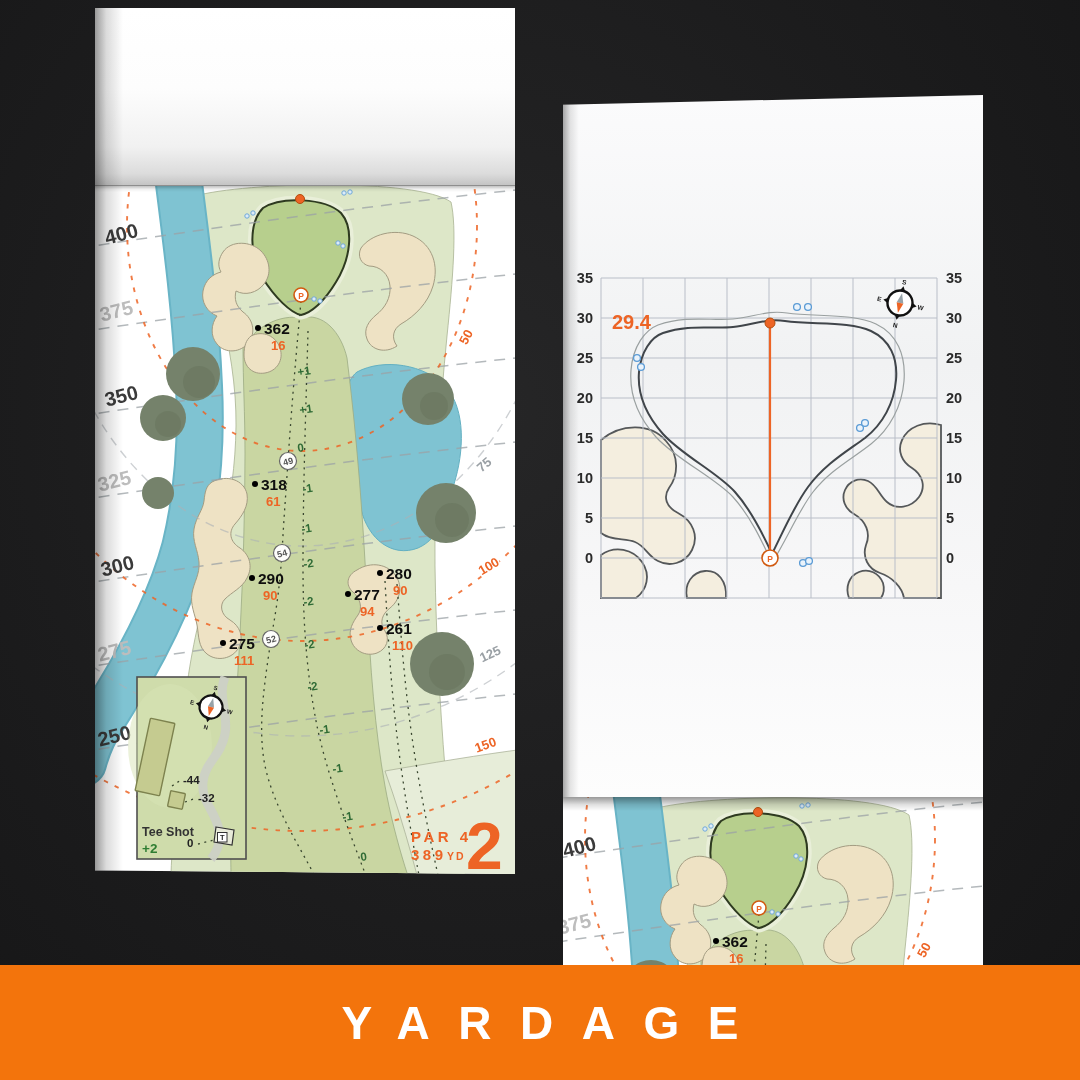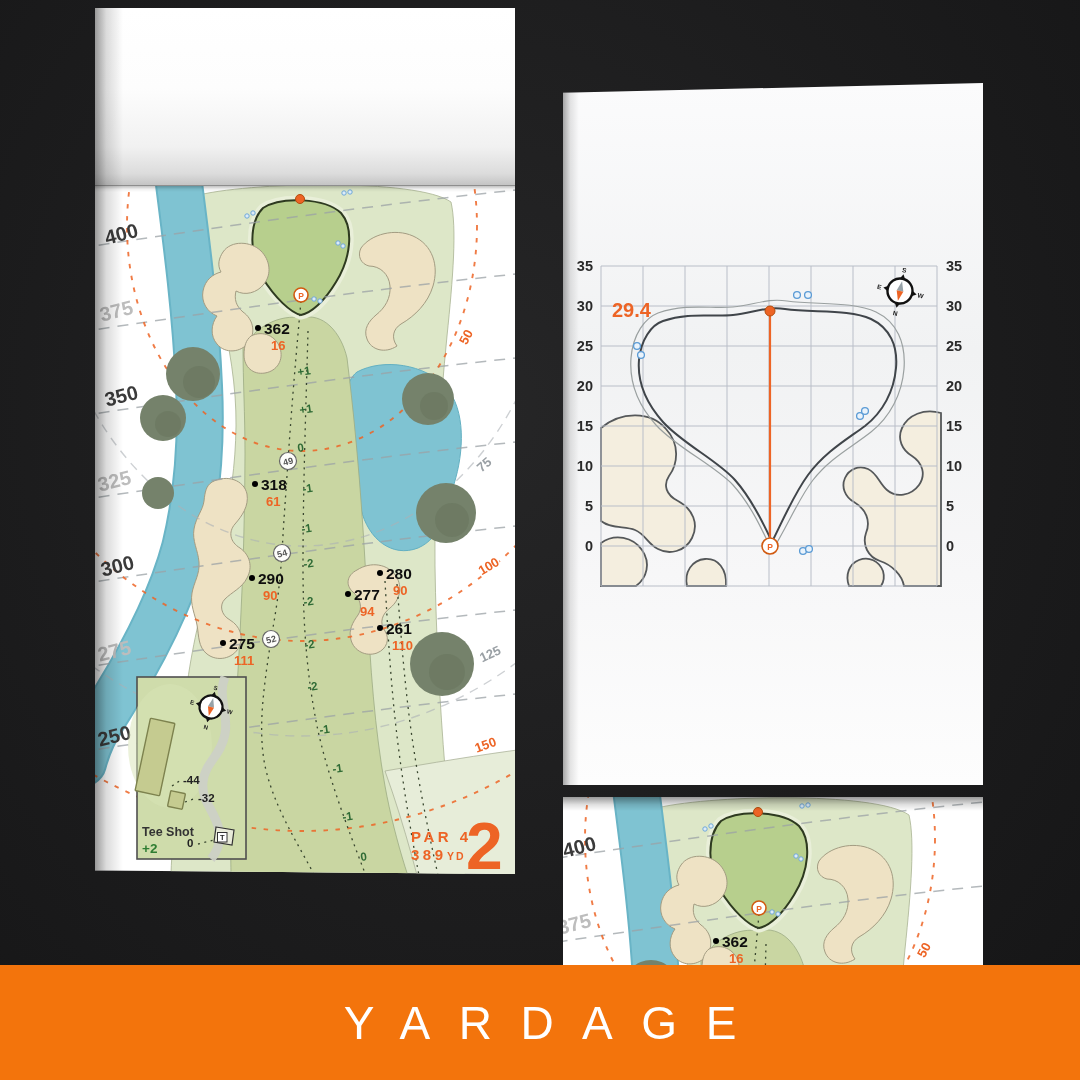--- a/index.html
+++ b/index.html
@@ -9,32 +9,32 @@
   .page{position:absolute;background:#fff;}
   .page-left{left:95px;top:8px;width:420px;height:866px;
              clip-path:polygon(0 0,100% 0,100% 100%,0 99.6%);}
   .page-left .curl-top{position:absolute;left:0;top:0;width:100%;height:178px;
      background:linear-gradient(180deg,#ffffff 0%,#fdfdfd 45%,#f1f1f1 78%,#dcdcdc 93%,#c2c2c2 100%);}
   .fold-line{position:absolute;left:0;top:177px;width:100%;height:7px;
      background:linear-gradient(180deg,rgba(0,0,0,.30),rgba(0,0,0,.06) 60%,rgba(0,0,0,0));pointer-events:none;z-index:3;}
   .map-svg{position:absolute;left:0;top:178px;width:420px;height:689px;display:block;}
   .edge-left{position:absolute;left:0;top:0;bottom:0;width:28px;z-index:4;pointer-events:none;
      background:linear-gradient(90deg,rgba(0,0,0,.40),rgba(0,0,0,.14) 40%,rgba(0,0,0,0));}
-  .page-right{left:563px;top:83px;width:420px;height:702px;
+  .page-right{left:563px;top:95px;width:420px;height:702px;
      clip-path:polygon(0 1.4%,100% 0,100% 100%,0 100%);
      background:linear-gradient(180deg,#fbfbfc 0%,#f1f2f3 38%,#f7f7f8 70%,#fdfdfd 100%);}
   .page-right .edge-left{width:16px;background:linear-gradient(90deg,rgba(0,0,0,.34),rgba(0,0,0,.10) 45%,rgba(0,0,0,0));}
   .green-svg{position:absolute;left:0;top:0;width:420px;height:702px;display:block;}
   .page-under{left:563px;top:797px;width:420px;height:168px;background:#fff;}
   .page-under::before{content:"";position:absolute;left:0;top:0;width:100%;height:14px;z-index:2;
      background:linear-gradient(180deg,rgba(0,0,0,.40),rgba(0,0,0,.12) 55%,rgba(0,0,0,0));}
   .peek-svg{position:absolute;left:0;top:0;width:420px;height:168px;display:block;}
   .banner{position:absolute;left:0;top:965px;width:1080px;height:115px;background:var(--banner-bg,#f3740c);
      display:flex;align-items:center;justify-content:center;z-index:10;}
-  .banner span{color:#ffffff;font-size:46px;font-weight:normal;letter-spacing:.62em;margin-right:-.62em;}
+  .banner span{color:#ffffff;font-size:46px;font-weight:bold;letter-spacing:.62em;margin-right:-.62em;}
 
   
   .z-rough{fill:var(--rough,#dde7c8);stroke:#a8b292;stroke-width:.8;}
   .z-pale{fill:#e7edd9;stroke:#a3ab90;stroke-width:.7;}
   .z-fair{fill:var(--fairway,#c9d6a2);stroke:#9cab83;stroke-width:.8;}
   .water{fill:var(--water,#7fc3d2);stroke:#63b0c2;stroke-width:1;}
   .river-e{fill:none;stroke:#69b4c6;stroke-width:48;stroke-linecap:round;}
   .river{fill:none;stroke:var(--water,#7fc3d2);stroke-width:44;stroke-linecap:round;}
   .sand{fill:var(--sand,#eee2c4);stroke:#a39c82;stroke-width:1;}
   .sand2{fill:#f4eedf;stroke:#55585a;stroke-width:1.8;}

